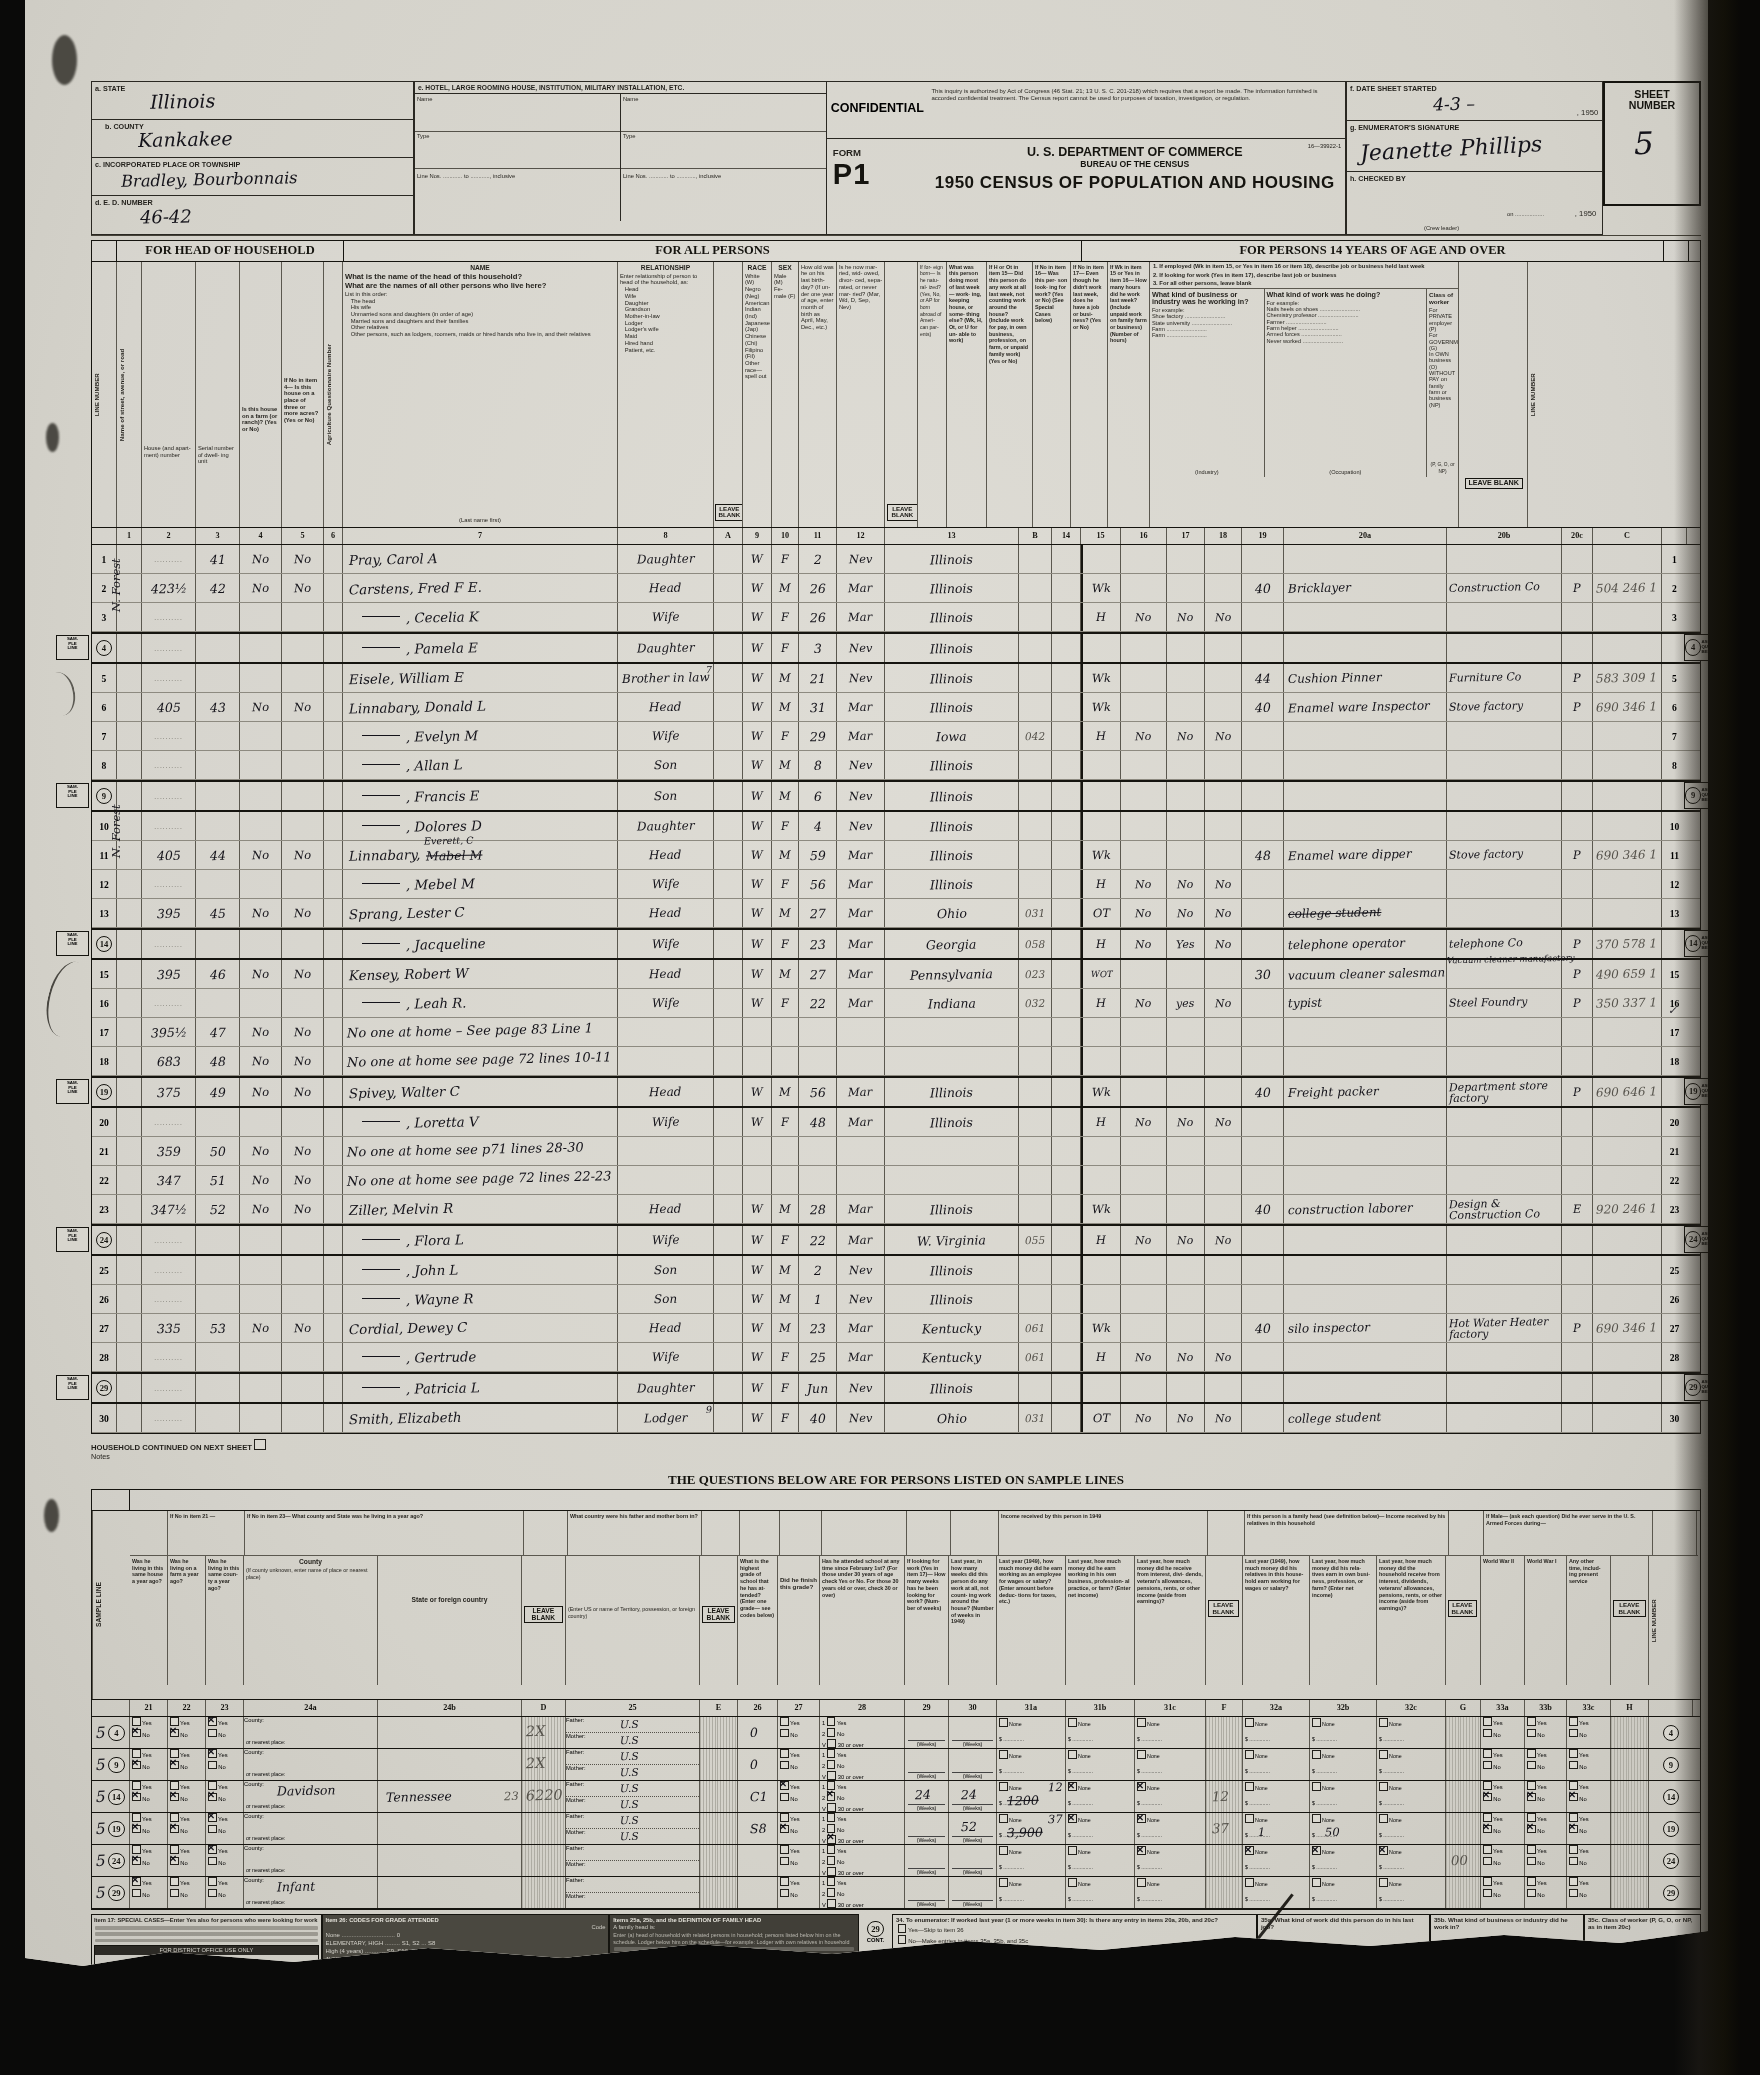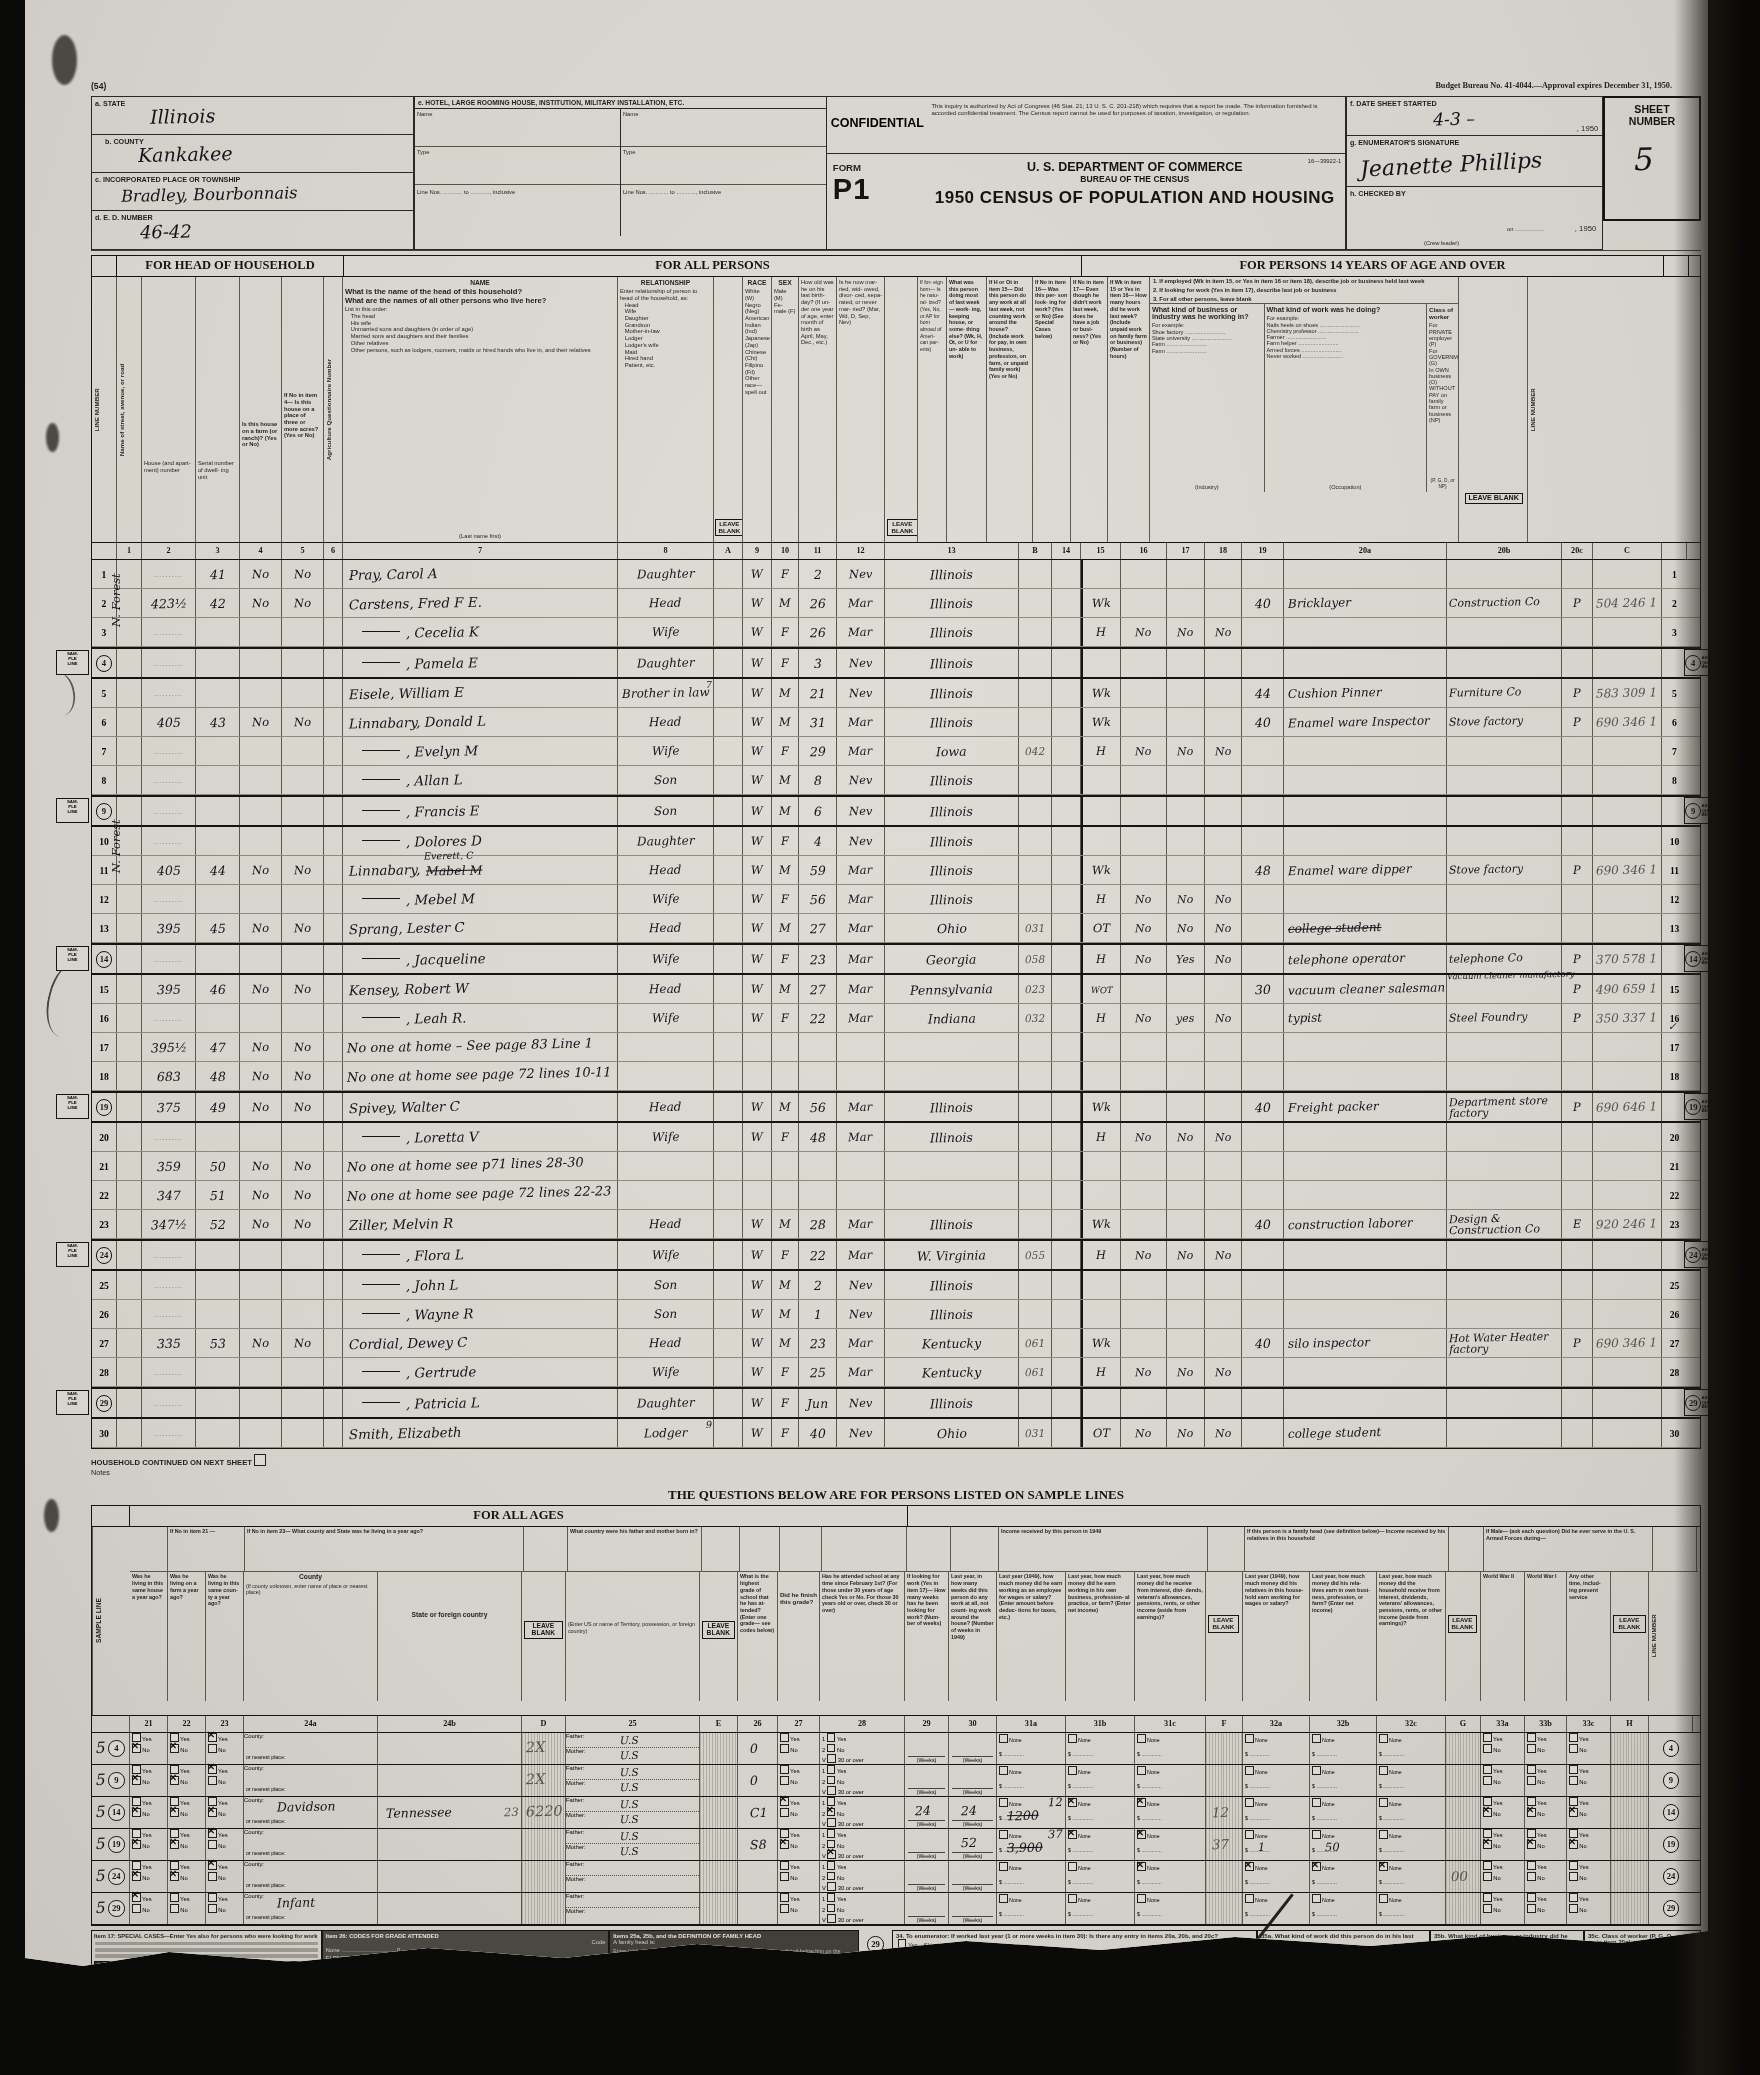--- a/index.html
+++ b/index.html
@@ -64,24 +64,20 @@
 
 <div class="paper">
   <div class="blob" style="left:27px;top:35px;width:25px;height:50px"></div>
   <div class="blob" style="left:21px;top:423px;width:13.4px;height:29px"></div>
   <div class="blob" style="left:19px;top:1499px;width:15.4px;height:33px"></div>
   <div class="pen1"></div>
   <div class="pen3"></div>
   <div class="pen2"></div>
 
   <div class="content">
-    <div class="topstrip print">
-      <span style="font-weight:bold">(54)</span>
-      <span class="budget" style="margin-right:29px">Budget Bureau No. 41-4044.—Approval expires December 31, 1950.</span>
-    </div>
 
     <div class="hdr">
 
       <div class="box" style="left:0;top:0;width:323px;height:154px">
         <div style="border-bottom:1px solid #2a2822;height:37px;position:relative">
           <span class="lab" style="position:absolute;left:2.9px;top:1.9px">a. STATE</span>
           <span class="hw" style="position:absolute;left:58px;top:7.7px;font-size:19px">Illinois</span>
         </div>
         <div style="border-bottom:1px solid #2a2822;height:37px;position:relative">
           <span class="lab" style="position:absolute;left:13px;top:1.9px">b. COUNTY</span>
@@ -2145,21 +2141,20 @@
     <div class="controw">
       <span>HOUSEHOLD CONTINUED ON NEXT SHEET</span> <span class="cb" style="width:9.6px;height:9.6px"></span>
       <div class="tiny print" style="font-weight:normal;font-size:7.2px;margin-top:2.9px">Notes</div>
     </div>
 
     <div class="bigtitle">THE QUESTIONS BELOW ARE FOR PERSONS LISTED ON SAMPLE LINES</div>
     <div id="bottomTableMount">
         <div class="btm">
           <div class="titleband">
             <div style="width: 38px;"></div>
-            <div style="width: 778px;">FOR ALL AGES</div>
           </div>
           <div style="display: flex; height: 188px;">
             <div class="hcell vert" style="width: 38px; font-size: 6.7px; font-weight: bold; text-align: center;">SAMPLE LINE</div>
             <div style="width: 1568px; display: flex; flex-direction: column;">
               <div style="display: flex; height: 44px; border-bottom: 1px solid rgb(91, 88, 79);">
                 <div class="hcell tiny" style="width: 38px; font-size: 5.4px;"></div>
                 <div class="hcell tiny" style="width: 77px; font-size: 5.4px; font-weight: bold;">If No in item 21 —</div>
                 <div class="hcell tiny" style="width: 279px; font-size: 5.4px; font-weight: bold;">If No in item 23— What county and State was he living in a year ago?</div>
                 <div class="hcell tiny" style="width: 44px; font-size: 5.4px;"></div>
                 <div class="hcell tiny" style="width: 134px; font-size: 5.4px; font-weight: bold;">What country were his father and mother born in?</div>

